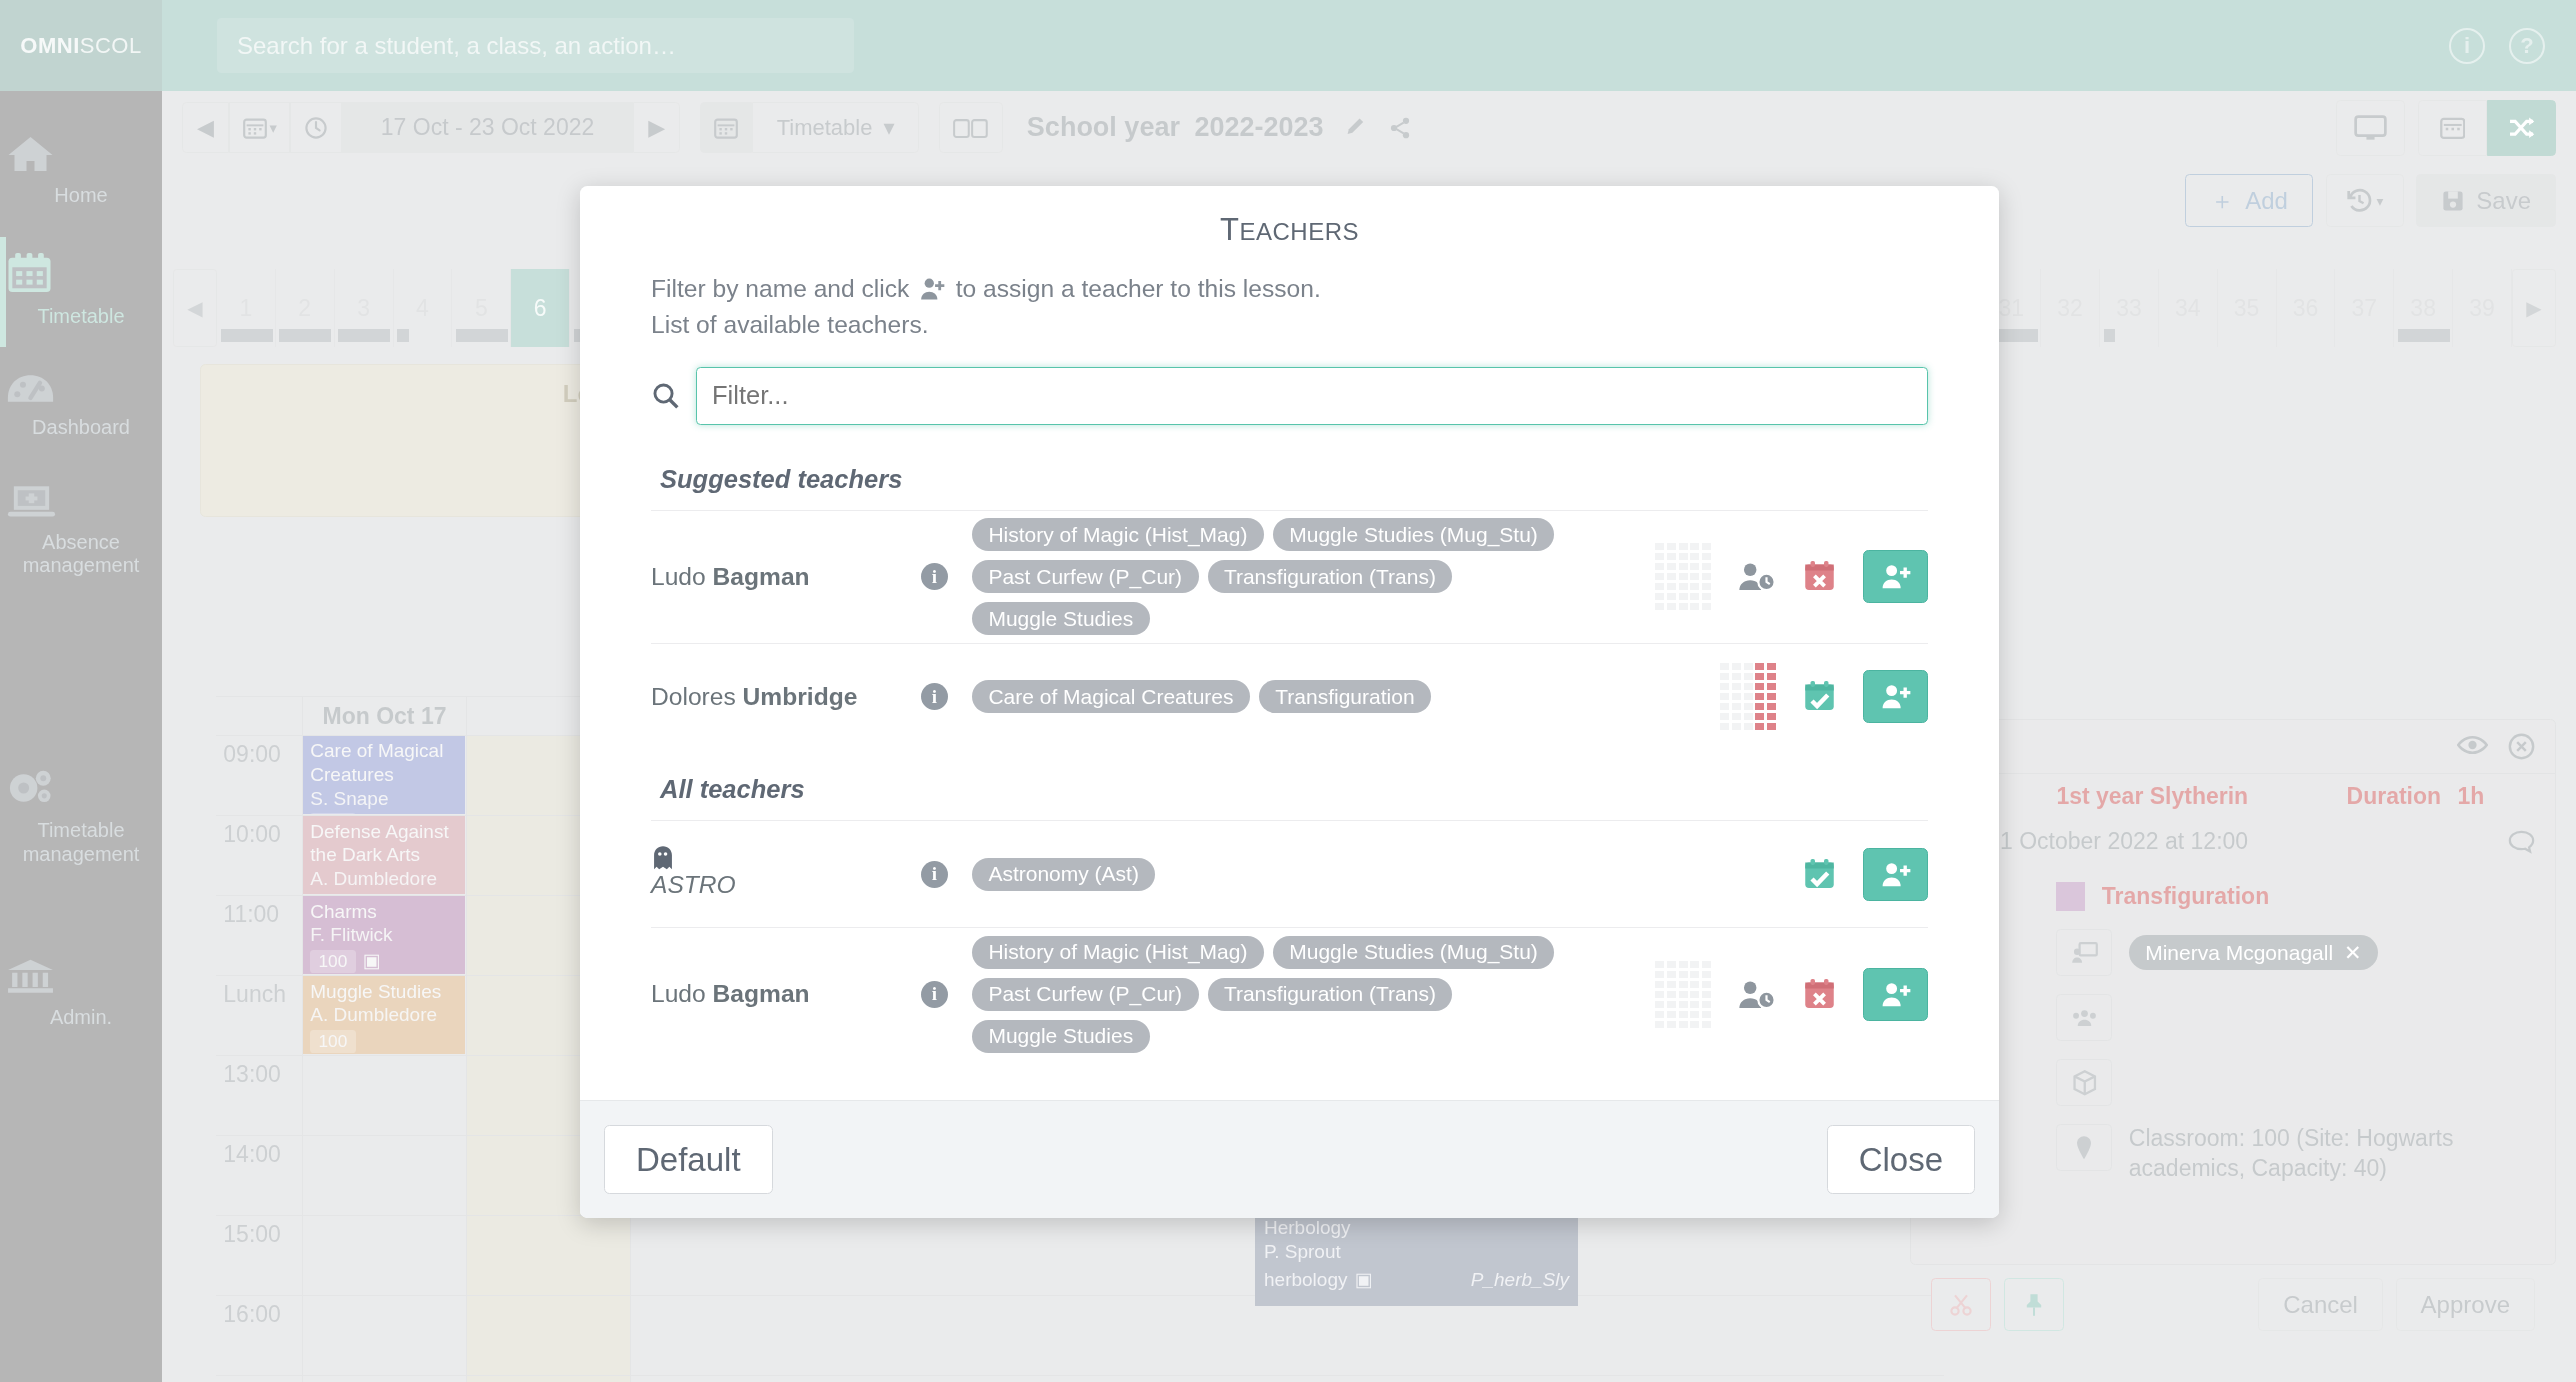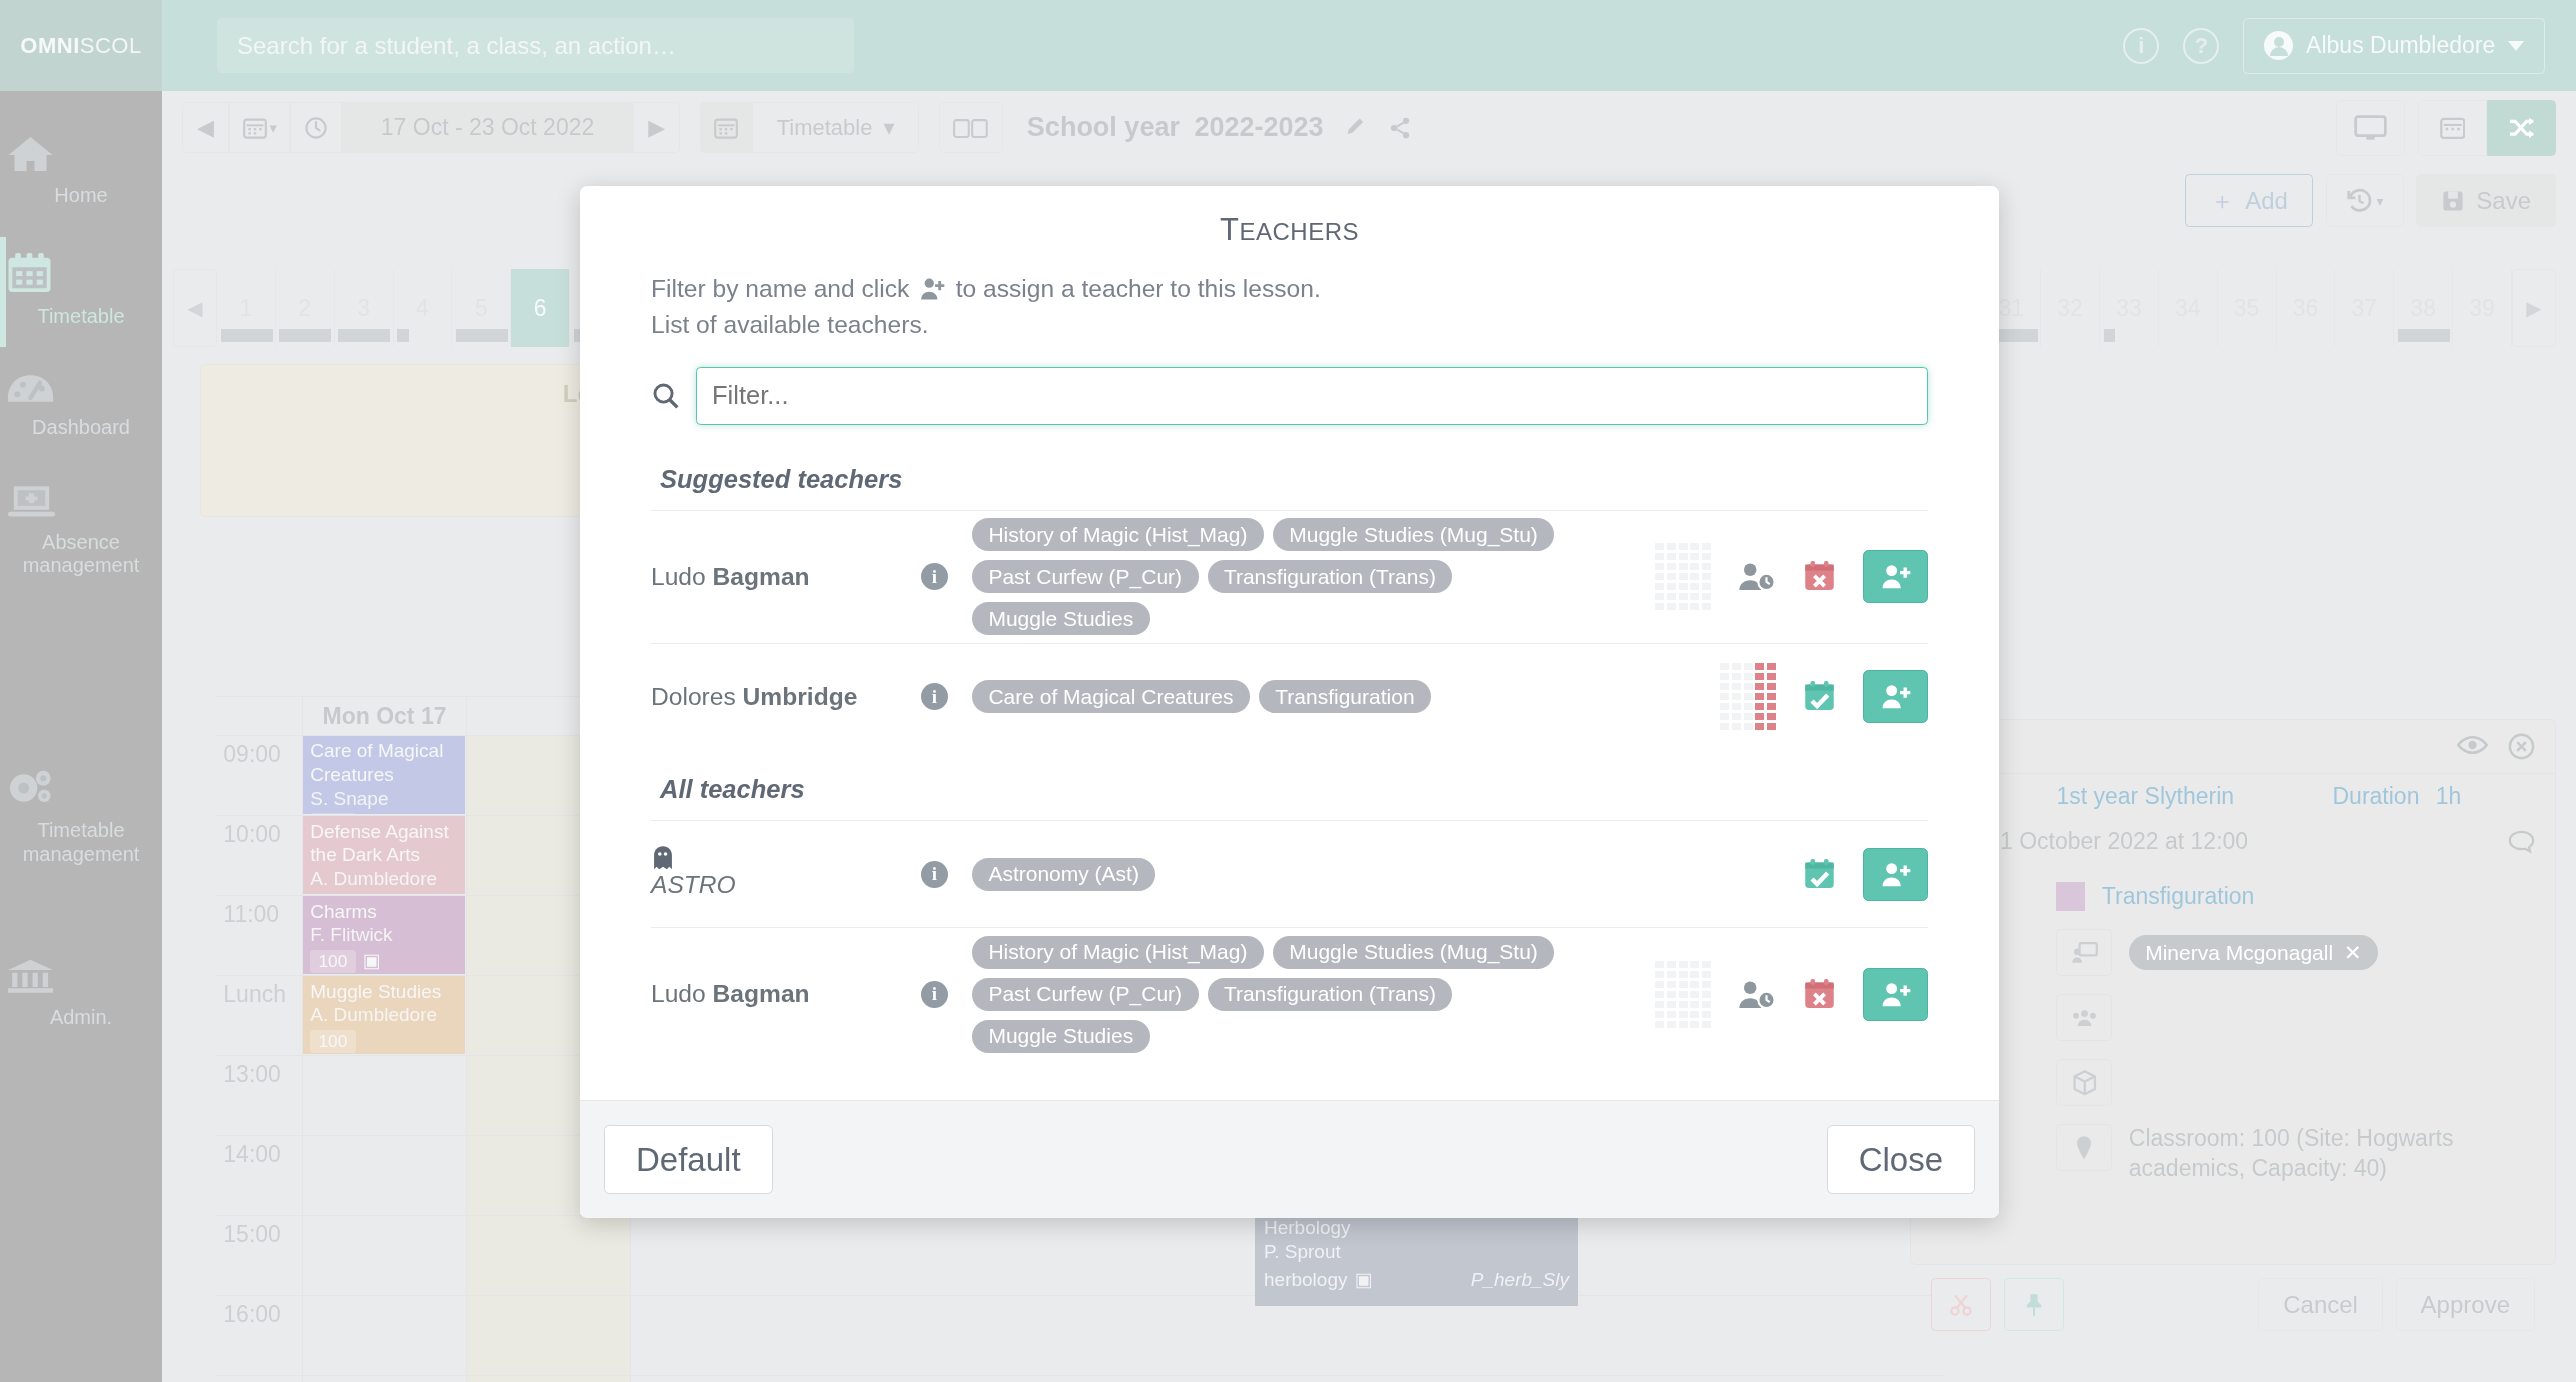--- a/index.html
+++ b/index.html
@@ -185,21 +185,21 @@
     position:absolute; right:20px; top:719px; width:646px; height:546px;
     background:#c7c9ca; border:0.9px solid #b6b9bb; border-radius:5.5px;
   }
   .rp-head {
     display:flex; align-items:center; padding: 12.7px 20px; border-bottom:0.9px solid #b6b9bb;
     color:#6b747a; font-size:24.6px;
   }
   .rp-head .sp { margin-left:auto; display:flex; gap:20px; font-size:24.6px; }
   .rp-row { display:flex; align-items:center; padding: 9px 20px; gap:16.4px; color:#6b747a; font-size:23px;}
   .rp-lbl { width:109px; color:#7b838a; }
-  .rp-strong { font-weight:400; color:#0369a1; }
+  .rp-strong { font-weight:700; color:#b91c1c; }
   .rp-box {
     width:56px;height:47px;border:0.9px solid #b6b9bb;border-radius:4.5px;
     display:flex;align-items:center;justify-content:center;color:#7b838a;font-size:23px;
   }
   .rp-chip {
     background:#6b747a; color:#fff; border-radius:18px; padding:5.5px 16.4px; font-size:21px;
     display:flex; align-items:center; gap:11px;
   }
   .subj-swatch { width:29px;height:29px;background:#9e6ba0; }
   .rp-foot {
@@ -296,25 +296,20 @@
     <div class="brand">
       <b>OMNI</b>
         <span class="light">SCOL</span>
     </div>
     <div class="global-search">
       <span>Search for a student, a class, an action…</span>
     </div>
     <div class="topbar-right">
       <div class="circ-ico">i</div>
       <div class="circ-ico">?</div>
-      <div class="user-chip">
-        <span class="user-dot"></span>
-        <span>Albus Dumbledore</span>
-        <span class="caret-d"></span>
-      </div>
     </div>
   </div>
 
   <div class="sidebar">
     <div class="side-item">
       <span class="sico">
         <svg width="49" height="40" viewBox="0 0 24 20">
             <path fill="#7f888f" d="M12 2 1 11h3v8h6v-5h4v5h6v-8h3z"></path>
           </svg>
       </span>

